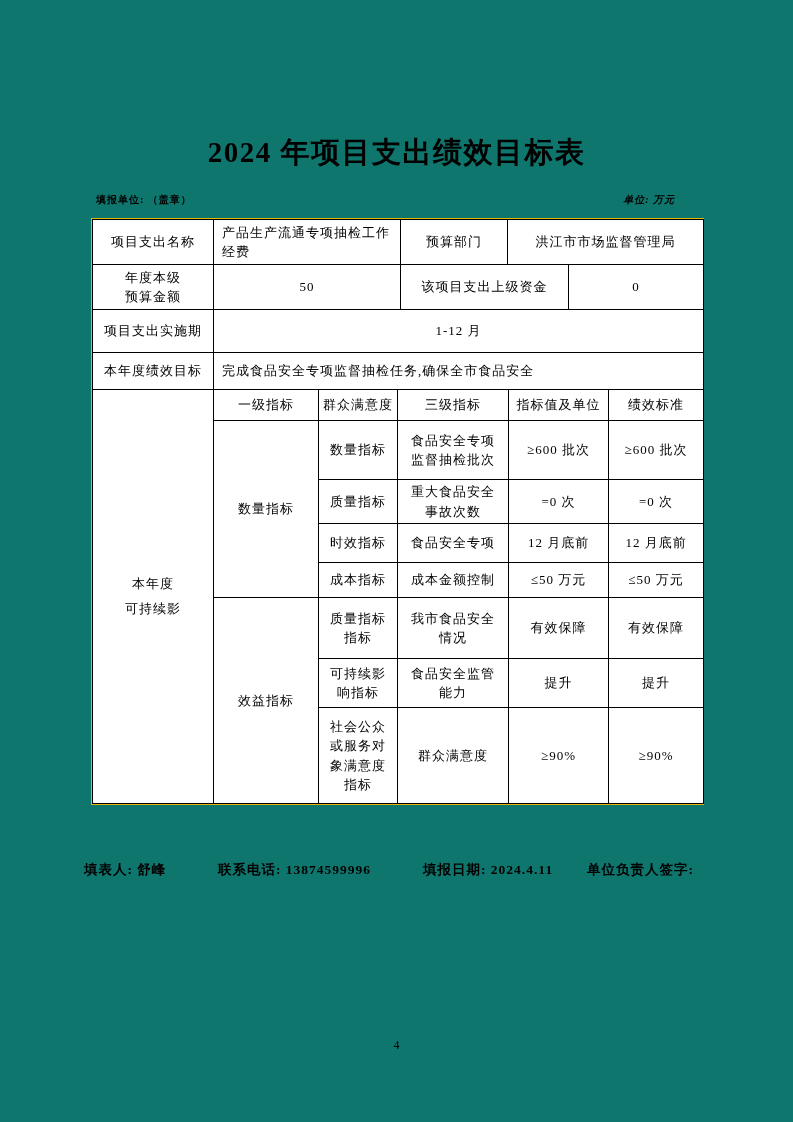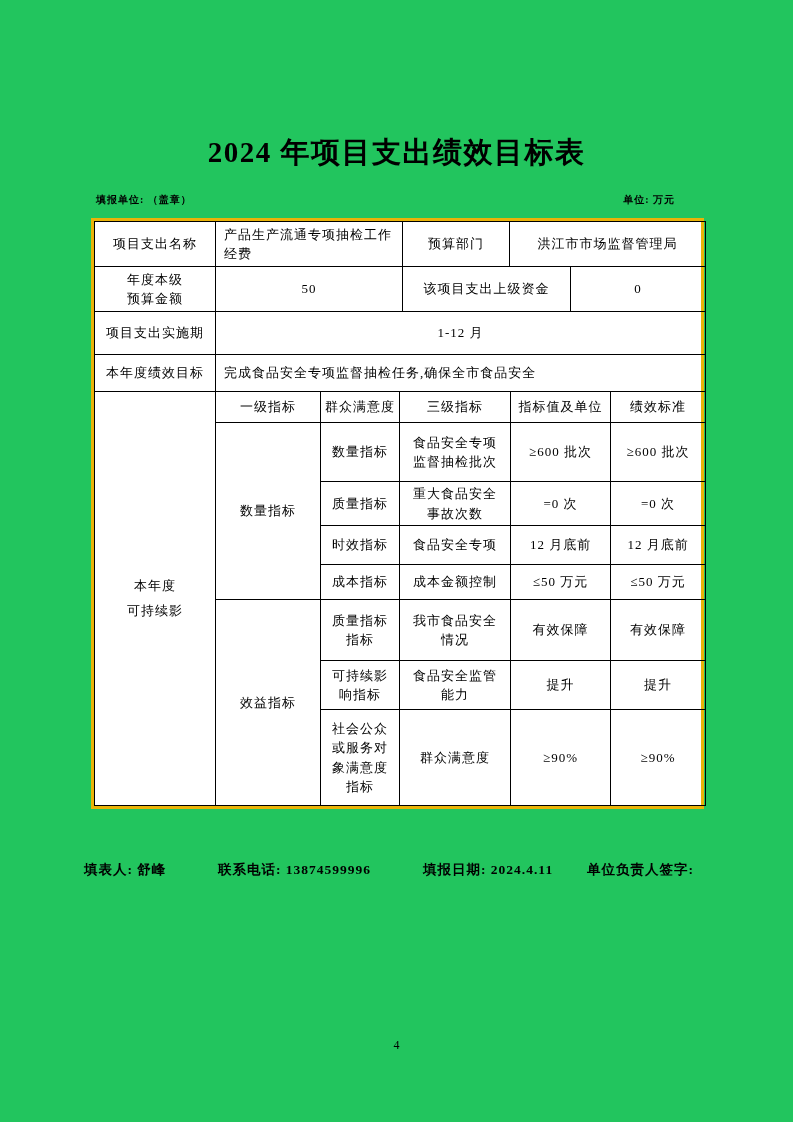--- a/index.html
+++ b/index.html
@@ -2,21 +2,21 @@
 <html><head>
 <meta charset="utf-8">
 <style>
   * { box-sizing: border-box; }
   html, body { margin: 0; padding: 0; background: #e8e8e8; }
   .page {
     position: relative;
     width: 793px;
     height: 1122px;
     margin: 0 auto;
-    background: #22c55e;
+    background: #0f766e;
     font-family: "Liberation Serif", "DejaVu Serif", serif;
     color: #000;
     overflow: hidden;
   }
   .title {
     position: absolute;
     top: 133px;
     left: 0;
     width: 100%;
     text-align: center;
@@ -30,27 +30,27 @@
     top: 193px;
     left: 92px;
     width: 611px;
     display: flex;
     justify-content: space-between;
     font-size: 10px;
     letter-spacing: 1px;
     font-weight: 600;
   }
   .meta .meta-left { padding-left: 4px; }
-  .meta .meta-right { padding-right: 28px; }
+  .meta .meta-right { padding-right: 28px; font-style: italic; }
   .tablewrap {
     position: absolute;
     top: 218px;
     left: 91px;
     width: 613px;
-    border: 3px solid #eab308;
+    border: 1px solid #eab308;
     background: #fff;
   }
   table { border-collapse: collapse; width: 100%; table-layout: fixed; }
   td {
     border: 1px solid #000;
     text-align: center;
     vertical-align: middle;
     font-size: 13px;
     letter-spacing: 1px;
     line-height: 1.5;

